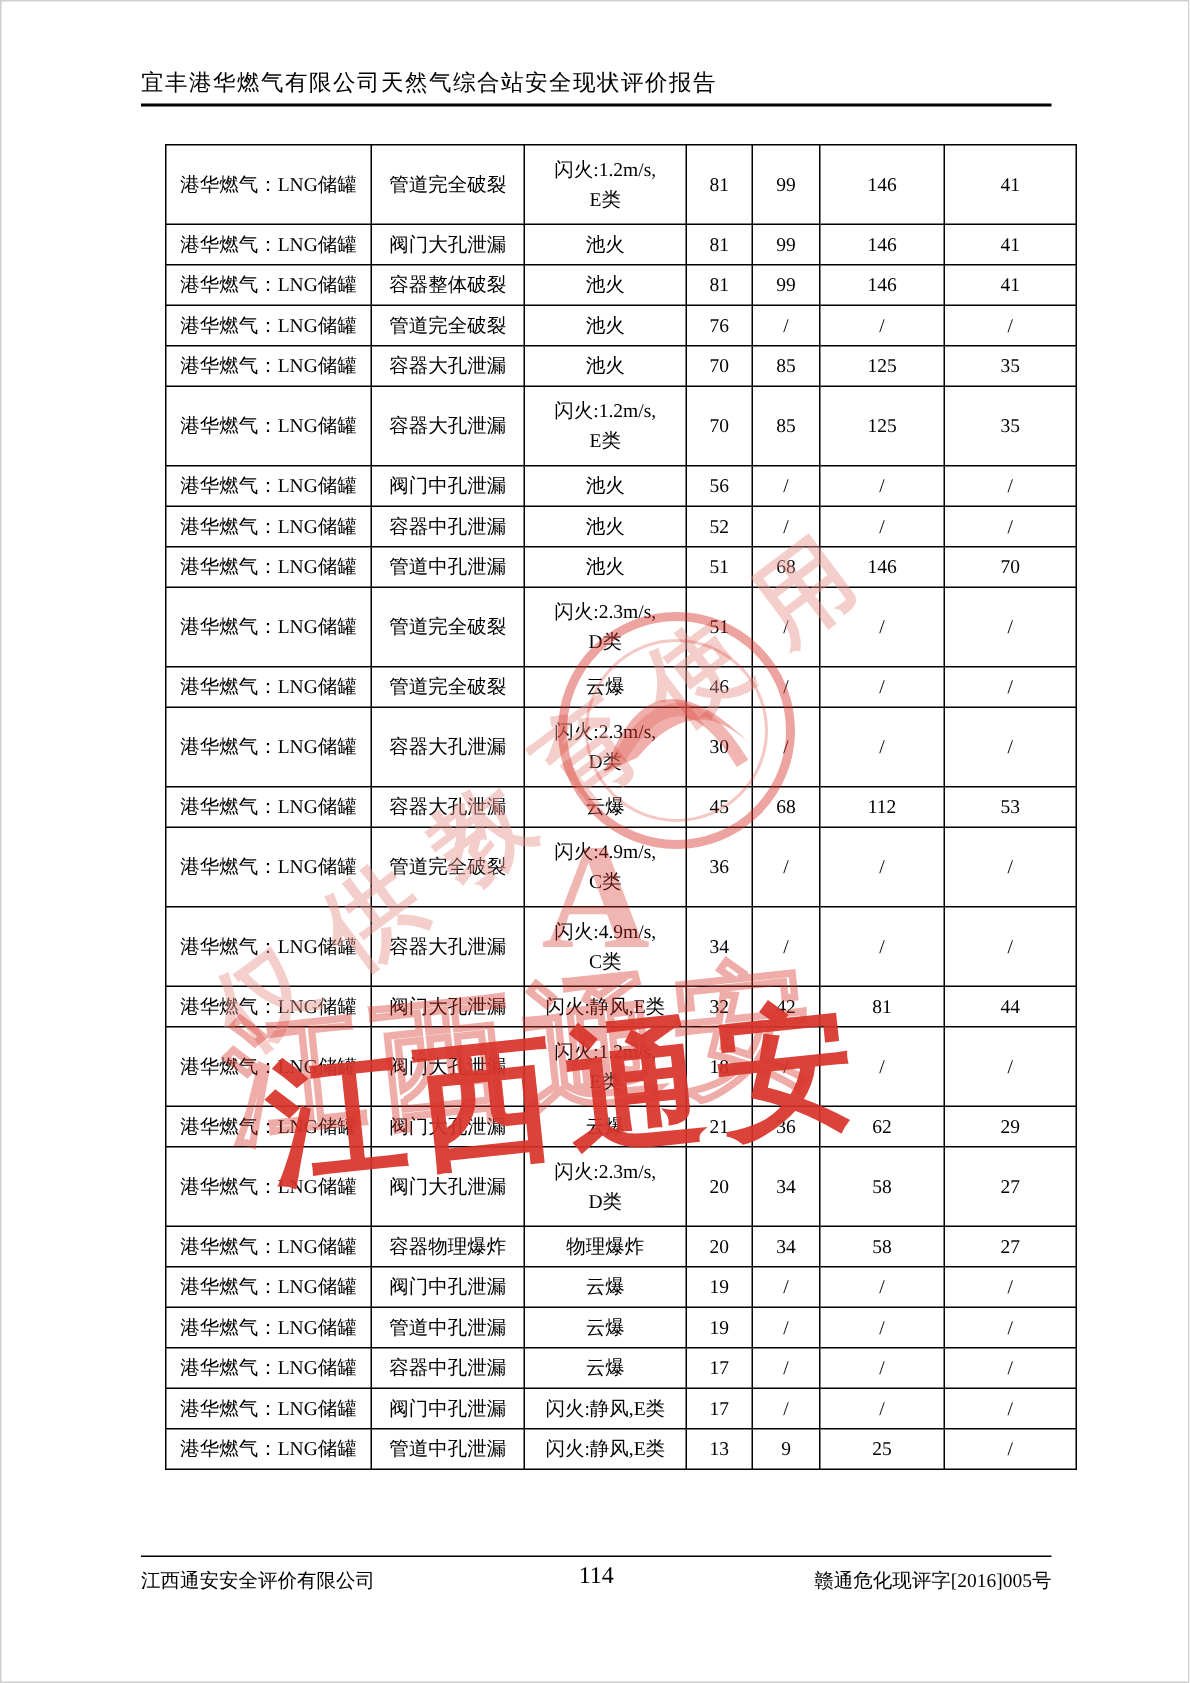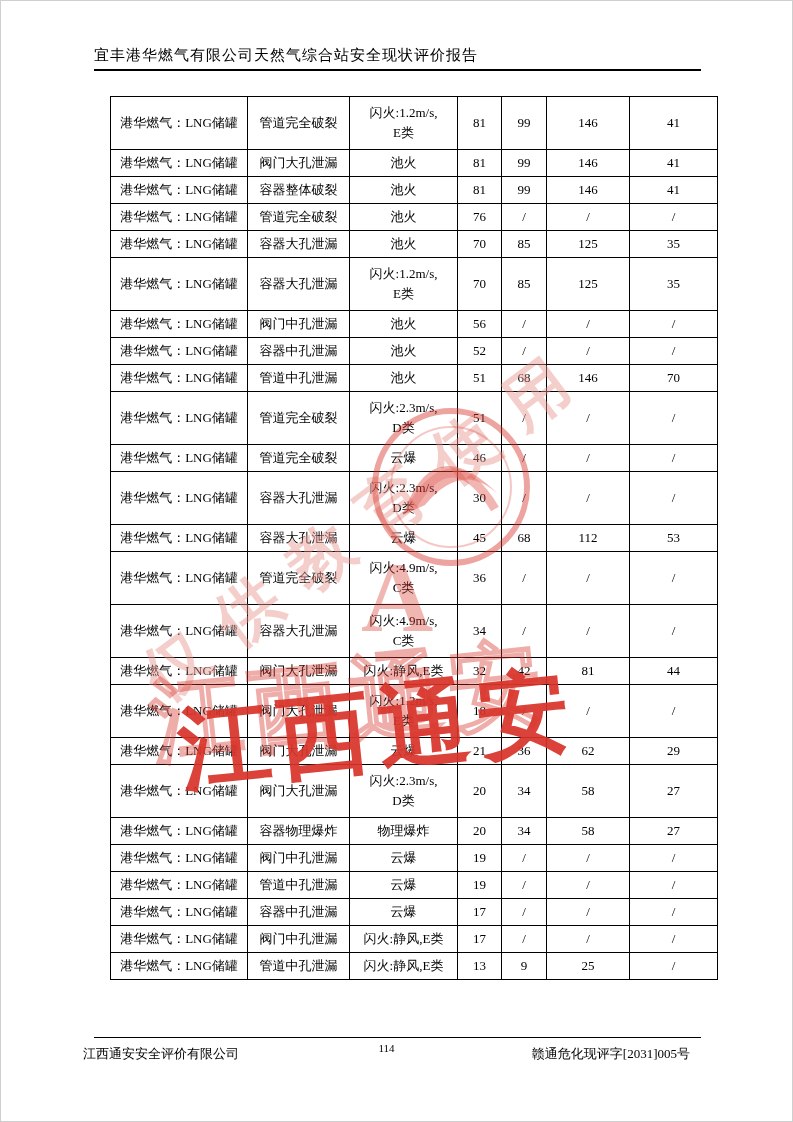--- a/index.html
+++ b/index.html
@@ -30,25 +30,25 @@
   .doc-table tr{height:27px;}
   .doc-table tr.tall{height:53px;}
   col.w0{width:137px}col.w1{width:102px}col.w2{width:108px}
   col.w3{width:44px}col.w4{width:45px}col.w5{width:83px}col.w6{width:88px}
   
   .footer-rule{
     position:absolute;top:1036px;left:93px;width:607px;height:0;
     border-top:1.5px solid #000;
   }
   .footer{
-    position:absolute;top:1041px;left:82px;width:607px;height:22px;
+    position:absolute;top:1041px;left:93px;width:607px;height:22px;
     font-size:13px;
   }
   .footer .f-left{position:absolute;left:0;top:3px;}
-  .footer .f-page{position:absolute;left:0;right:0;top:0;text-align:center;font-size:11px;}
+  .footer .f-page{position:absolute;left:0;right:0;top:0;text-align:center;font-size:16px;}
   .footer .f-right{position:absolute;right:0;top:3px;}
   
   .watermark-layer{
     position:absolute;inset:0;pointer-events:none;z-index:5;
   }
   .wm-diagonal{
     position:absolute;left:150px;top:640px;
     transform:rotate(-37deg);transform-origin:0 50%;
     font-size:64px;font-weight:bold;letter-spacing:26px;white-space:nowrap;
     color:#e8958c;opacity:0.45;
@@ -320,21 +320,21 @@
           <td class="c5">25</td>
           <td class="c6">/</td>
         </tr>
       </tbody>
   </table>
 
   <div class="footer-rule"></div>
   <div class="footer">
     <span class="f-left">江西通安安全评价有限公司</span>
     <span class="f-page">114</span>
-    <span class="f-right">赣通危化现评字[2031]005号</span>
+    <span class="f-right">赣通危化现评字[2016]005号</span>
   </div>
 
   <div class="watermark-layer">
     <div class="wm-diagonal">仅供教育使用</div>
 
     <svg class="wm-logo" width="220" height="260" viewBox="0 0 220 260">
       <circle cx="118" cy="100" r="76" fill="none" stroke="#d8342a" stroke-width="6" opacity="0.75"></circle>
       <circle cx="118" cy="100" r="60" fill="none" stroke="#d8342a" stroke-width="2" opacity="0.45"></circle>
       <path d="M70 128 Q100 40 168 110 Q130 72 92 118 Z" fill="#d8342a" opacity="0.65"></path>
       <path d="M80 118 Q120 52 162 122" fill="none" stroke="#d8342a" stroke-width="9" opacity="0.6"></path>

